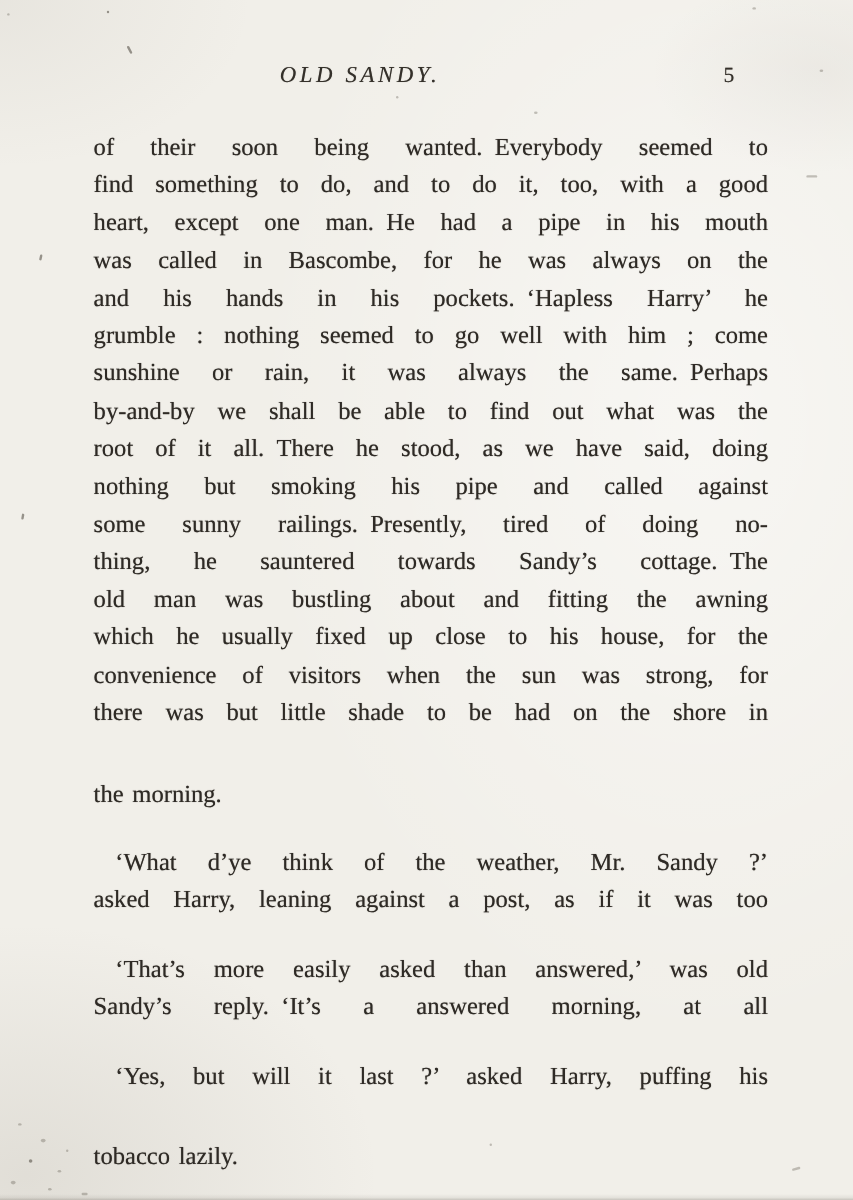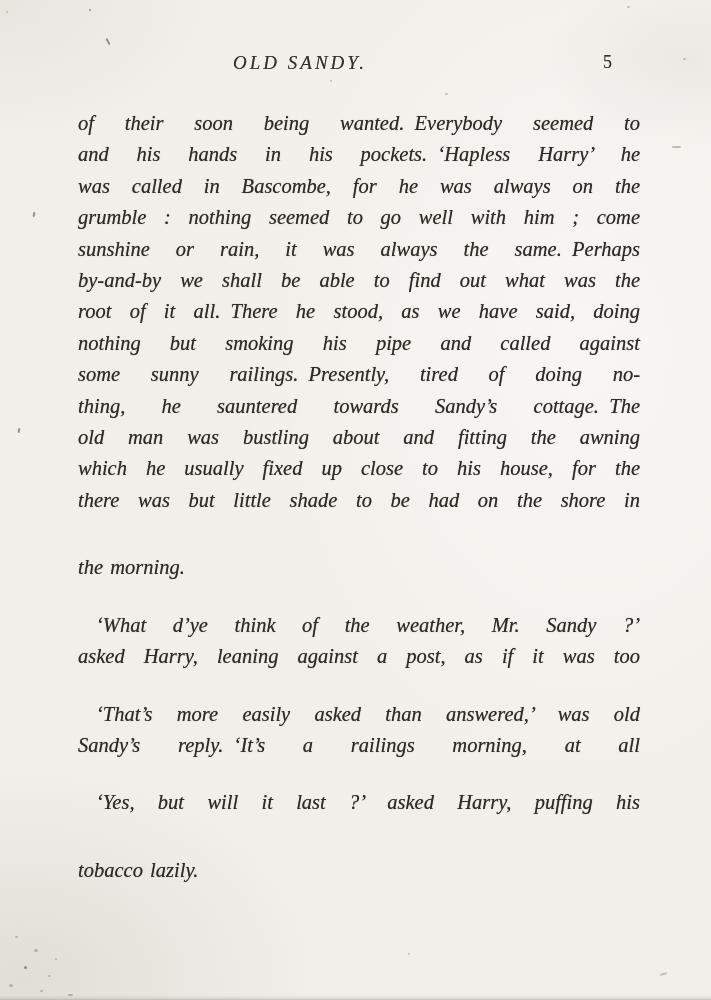--- a/index.html
+++ b/index.html
@@ -50,21 +50,20 @@
     color: #34302a;
     text-shadow: 0 0 0.6px rgba(46,42,37,0.55);
   }
   .text-block {
     margin: 30px 71px 0 78px;
     width: 562px;
     font-size: 20.5px;
     line-height: 31.4px;
     word-spacing: 0.10em;
     text-shadow: 0 0 0.7px rgba(43,38,32,0.65);
-    font-style: italic;
   }
   .line {
     text-align: justify;
     text-align-last: justify;
   }
   .line.last {
     text-align-last: left;
     margin-top: 36px;
   }
   .line.indent {
@@ -85,37 +84,40 @@
 
 <div class="page">
 
   <header class="running-head">
     <span class="head-title">OLD SANDY.</span>
     <span class="folio">5</span>
   </header>
 
   <main class="text-block">
       <div class="line">of their soon being wanted. Everybody seemed to</div>
+      <div class="line">find something to do, and to do it, too, with a good</div>
+      <div class="line">heart, except one man. He had a pipe in his mouth</div>
+      <div class="line">was called in Bascombe, for he was always on the</div>
       <div class="line">and his hands in his pockets. ‘Hapless Harry’ he</div>
-      <div class="line">was called in Bascombe, for he was always on the</div>
       <div class="line">grumble : nothing seemed to go well with him ; come</div>
       <div class="line">sunshine or rain, it was always the same. Perhaps</div>
       <div class="line">by-and-by we shall be able to find out what was the</div>
       <div class="line">root of it all. There he stood, as we have said, doing</div>
       <div class="line">nothing but smoking his pipe and called against</div>
       <div class="line">some sunny railings. Presently, tired of doing no-</div>
       <div class="line">thing, he sauntered towards Sandy’s cottage. The</div>
       <div class="line">old man was bustling about and fitting the awning</div>
       <div class="line">which he usually fixed up close to his house, for the</div>
+      <div class="line">convenience of visitors when the sun was strong, for</div>
       <div class="line">there was but little shade to be had on the shore in</div>
       <div class="line last">the morning.</div>
       <div class="line indent">‘What d’ye think of the weather, Mr. Sandy ?’</div>
       <div class="line">asked Harry, leaning against a post, as if it was too</div>
       <div class="line indent">‘That’s more easily asked than answered,’ was old</div>
-      <div class="line">Sandy’s reply. ‘It’s a railings morning, at all</div>
+      <div class="line">Sandy’s reply. ‘It’s a answered morning, at all</div>
       <div class="line indent">‘Yes, but will it last ?’ asked Harry, puffing his</div>
       <div class="line last">tobacco lazily.</div>
     </main>
 
   <div id="specks">
       <div class="speck bar" style="left: 107px; top: 38px; width: 2px; height: 7px; transform: rotate(-28deg);"></div>
       <div class="speck" style="left: 89px; top: 9px; width: 2px; height: 2px;"></div>
       <div class="speck faint" style="left: 6px; top: 11px; width: 2px; height: 2px;"></div>
       <div class="speck bar" style="left: 33px; top: 212px; width: 2px; height: 5px; transform: rotate(12deg);"></div>
       <div class="speck bar" style="left: 18px; top: 428px; width: 2px; height: 5px; transform: rotate(10deg);"></div>

